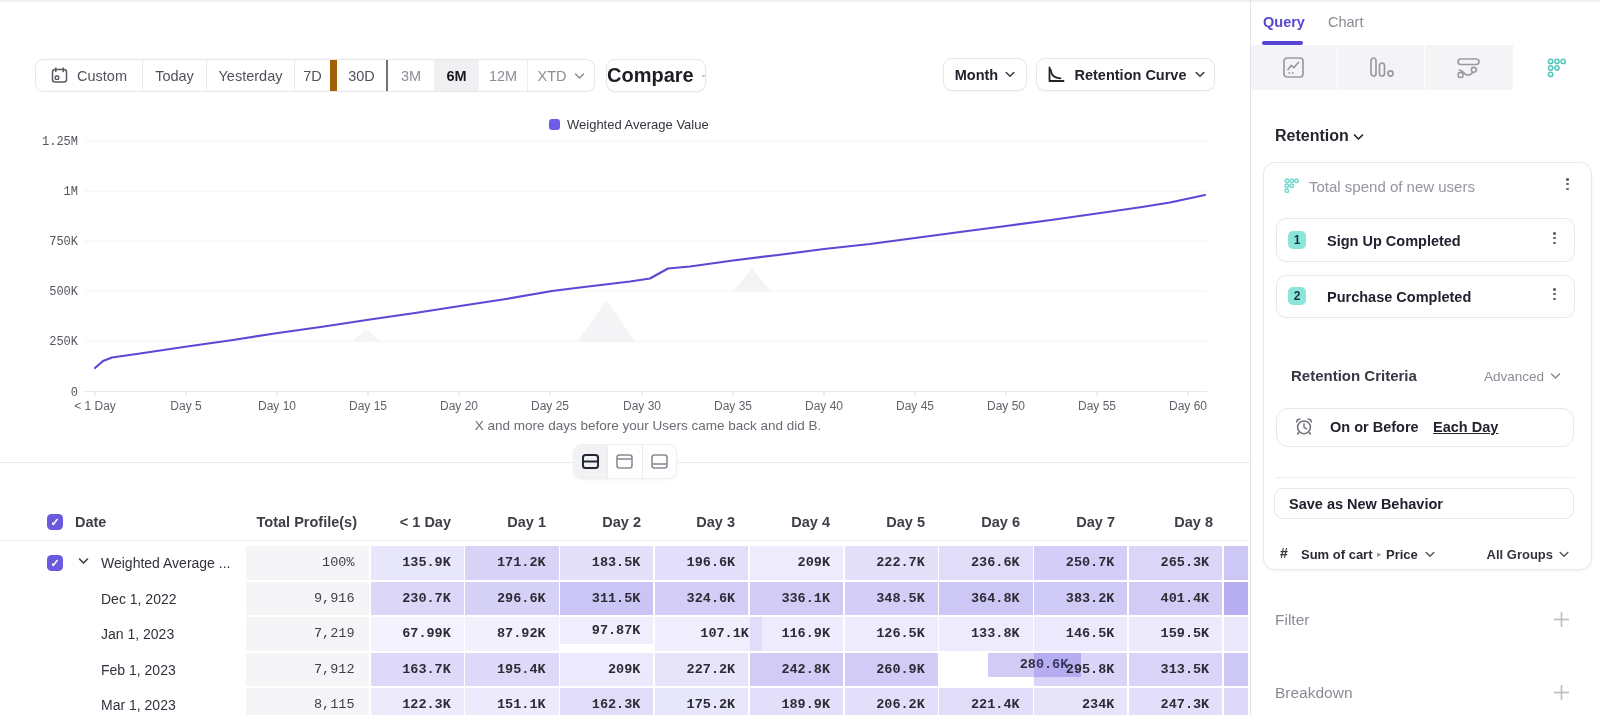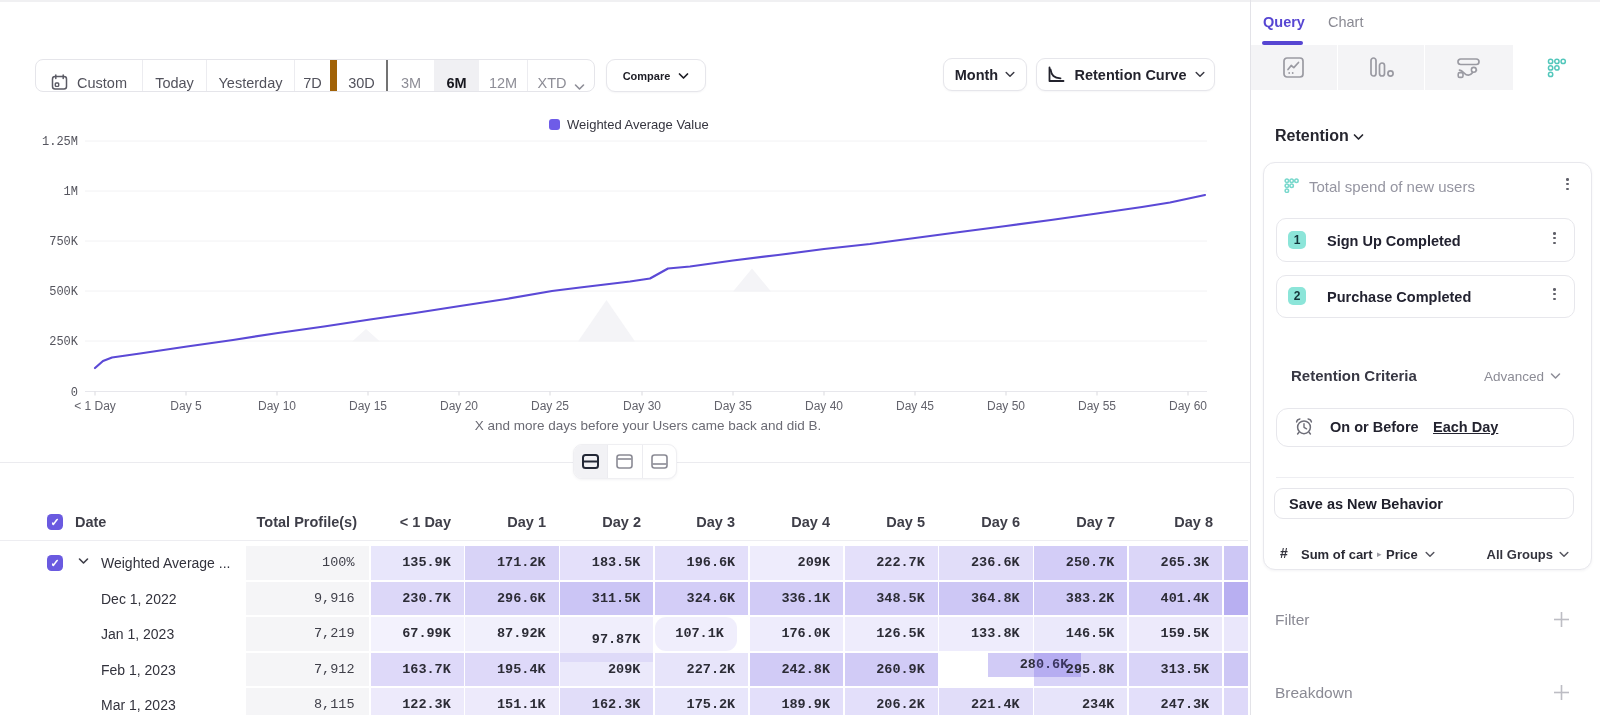--- a/index.html
+++ b/index.html
@@ -1,18 +1,18 @@
 <!DOCTYPE html>
 <html><head><meta charset="utf-8">
 <style>
 * { margin:0; padding:0; box-sizing:border-box; }
 html,body { width:1600px; height:715px; background:#fff; font-family:"Liberation Sans",sans-serif; overflow:hidden; position:relative; }
 .mono { font-family:"Liberation Mono",monospace; }
 .btn { position:absolute; border:1px solid #e6e6eb; border-radius:9px; background:#fff; display:flex; align-items:center; justify-content:center; box-shadow:0 1px 2px rgba(25,25,50,0.04); }
-.seg { display:flex; align-items:flex-end; justify-content:center; height:100%; }
+.seg { display:flex; align-items:center; justify-content:center; height:100%; }
 .seg span { font-size:14.5px; }
 .cell { position:absolute; display:flex; align-items:center; justify-content:flex-end;font-weight:bold; }
 .cell span { font-family:"Liberation Mono",monospace; font-size:13.5px; color:#2c2c36; padding-right:13px; }
 .tv { position:absolute; width:109px; right:1245.5px; text-align:right; font-size:13.5px; color:#3f3f49; line-height:35.5px; }
 .th { position:absolute; top:514px; font-size:14.5px; font-weight:bold; color:#3e3e48; }
 .ylab { font-family:"Liberation Mono",monospace; font-size:12px; fill:#55555e; }
 .xlab { font-family:"Liberation Sans",sans-serif; font-size:12px; fill:#63636c; }
 .cb { width:16px; height:16px; background:#6a5ae0; border-radius:4.5px; color:#fff; font-size:11px; font-weight:bold; text-align:center; line-height:16px; }
 .kebab { position:absolute; width:3px; color:#55555f; font-size:0; }
 .kebab i { display:block; width:2.6px; height:2.6px; border-radius:50%; background:#606069; margin-bottom:2.2px; }
@@ -52,21 +52,21 @@
       <span style="color:#8d8d96;">12M</span>
     </div>
   <div class="seg" style="flex:1;">
       <span style="color:#8d8d96;">XTD</span>
     <svg width="11" height="8" viewBox="0 0 11 8" style="margin-left:7px;">
         <path d="M1.5 2 L5.5 6 L9.5 2" stroke="#8d8d96" stroke-width="1.6" fill="none" stroke-linecap="round" stroke-linejoin="round"></path>
       </svg>
     </div>
 </div>
 <div class="btn" style="left:606px;top:59px;width:100px;height:33px;">
-  <span style="font-size:11px;font-weight:bold;color:#1c1c24;">Compare</span>
+  <span style="font-size:20px;font-weight:bold;color:#1c1c24;">Compare</span>
   <svg width="11" height="8" viewBox="0 0 11 8" style="margin-left:8px;">
       <path d="M1.5 2 L5.5 6 L9.5 2" stroke="#1c1c24" stroke-width="1.7" fill="none" stroke-linecap="round" stroke-linejoin="round"></path>
     </svg>
 </div>
 <div class="btn" style="left:943px;top:58px;width:84px;height:33px;">
   <span style="font-size:14.5px;font-weight:bold;color:#23232d;">Month</span>
   <svg width="10" height="7" viewBox="0 0 10 7" style="margin-left:7px;">
       <path d="M1.2 1.5 L5 5.2 L8.8 1.5" stroke="#3a3a44" stroke-width="1.5" fill="none" stroke-linecap="round" stroke-linejoin="round"></path>
     </svg>
 </div>
@@ -226,28 +226,28 @@
   </div>
 <div class="cell" style="left:1223.7px;top:581.5px;width:24.3px;height:33.5px;background:rgba(104,84,226,0.470);"></div>
 <div style="position:absolute;left:245.5px;top:617.0px;width:123px;height:33.5px;background:#f5f5f7;"></div>
 <div class="mono tv" style="top:616.0px;">7,219</div>
 <div class="cell" style="left:370.5px;top:617.0px;width:93.3px;height:33.5px;background:rgba(104,84,226,0.080);">
     <span>67.99K</span>
   </div>
 <div class="cell" style="left:465.3px;top:617.0px;width:93.3px;height:33.5px;background:rgba(104,84,226,0.090);">
     <span>87.92K</span>
   </div>
-<div class="cell" style="left:560.1px;top:617.0px;width:93.3px;height:45px;background:rgba(104,84,226,0.100);">
+<div class="cell" style="left:560.1px;top:617.0px;width:93.3px;height:27px;background:rgba(104,84,226,0.100);">
     <span>97.87K</span>
   </div>
-<div class="cell" style="left:654.9px;top:617.0px;width:82px;height:33.5px;background:rgba(104,84,226,0.100);border-radius:11px;">
+<div class="cell" style="left:654.9px;top:617.0px;width:107px;height:33.5px;background:rgba(104,84,226,0.100);">
     <span>107.1K</span>
   </div>
 <div class="cell" style="left:749.7px;top:617.0px;width:93.3px;height:33.5px;background:rgba(104,84,226,0.110);">
-    <span>176.0K</span>
+    <span>116.9K</span>
   </div>
 <div class="cell" style="left:844.5px;top:617.0px;width:93.3px;height:33.5px;background:rgba(104,84,226,0.110);">
     <span>126.5K</span>
   </div>
 <div class="cell" style="left:939.3px;top:617.0px;width:93.3px;height:33.5px;background:rgba(104,84,226,0.110);">
     <span>133.8K</span>
   </div>
 <div class="cell" style="left:1034.1px;top:617.0px;width:93.3px;height:33.5px;background:rgba(104,84,226,0.130);">
     <span>146.5K</span>
   </div>

